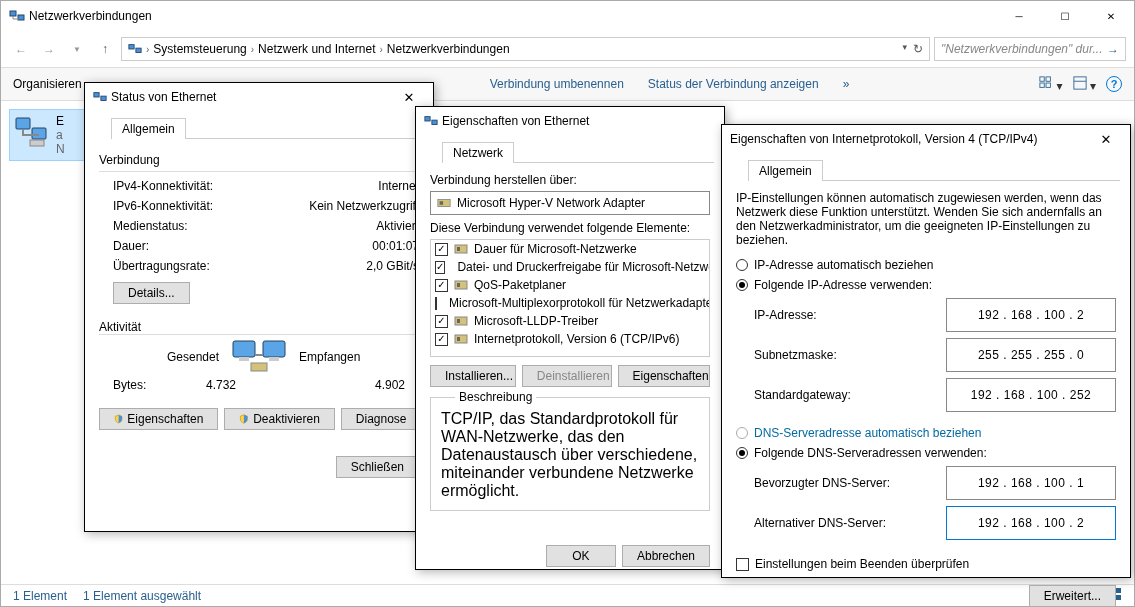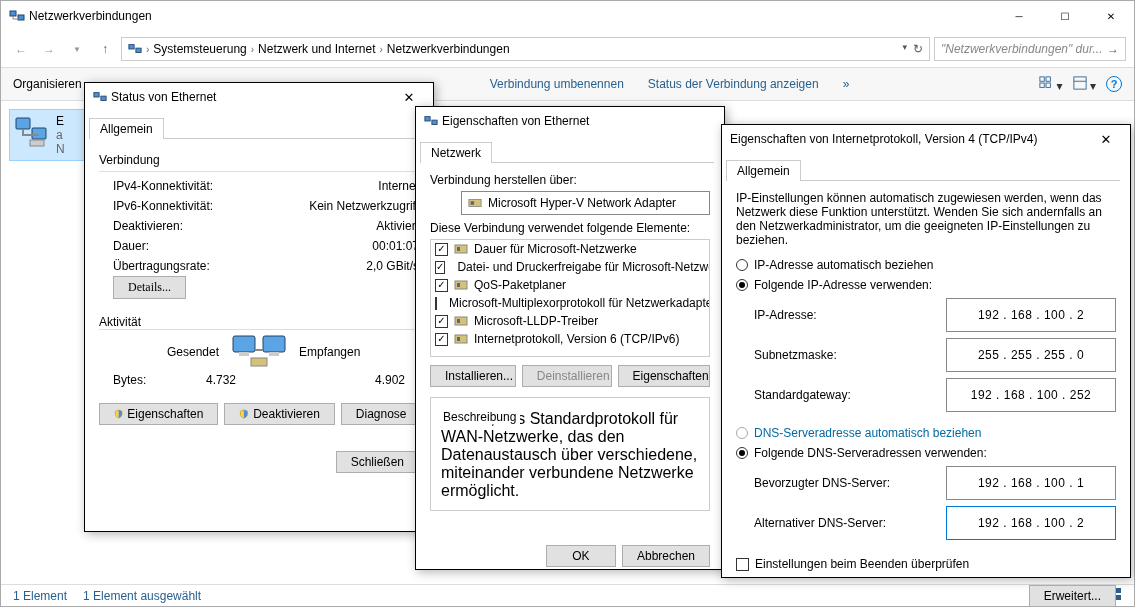--- a/index.html
+++ b/index.html
@@ -29,26 +29,26 @@
   .adapter-tile { display: flex; gap: 6px; border: 1px solid #99d1ff; background: #cce8ff; padding: 4px; width: 220px; }
   .adapter-tile .adapter-text { display: flex; flex-direction: column; font-size: 12px; }
   
   .statusbar { position: absolute; bottom: 0; left: 0; right: 0; height: 22px; border-top: 1px solid #ddd; display: flex; align-items: center; padding: 0 12px; gap: 16px; color: #296090; }
   .statusbar-right { margin-left: auto; display: flex; gap: 8px; color: #666; }
   
   
   .dialog { position: absolute; background: #fff; border: 1px solid #000000; box-shadow: 2px 2px 10px rgba(0,0,0,0.3); }
   .dlg-title { height: 28px; display: flex; align-items: center; padding: 0 8px; background: #fff; font-size: 12px; }
   .dlg-close { margin-left: auto; width: 32px; text-align: center; font-size: 13px; }
-  .tabs { display: flex; border-bottom: 1px solid #ccc; margin: 6px 10px 0 4px; }
+  .tabs { display: flex; border-bottom: 1px solid #ccc; margin: 6px 10px 0 26px; }
   .tab { border: 1px solid #ccc; border-bottom: none; padding: 3px 10px; background: #fff; position: relative; top: 1px; font-size: 12px; }
   .tab.active { background: #fff; }
   .dlg-body { padding: 10px 14px; }
   .groupbox { border: 1px solid #ccc; margin: 8px 0; padding: 12px 10px 10px 10px; position: relative; }
-  .groupbox .legend { position: absolute; top: -8px; left: 8px; background: #fff; padding: 0 4px; font-size: 12px; margin-top: 20px; }
+  .groupbox .legend { position: absolute; top: -8px; left: 24px; background: #fff; padding: 0 4px; font-size: 12px; }
   .row { display: flex; justify-content: space-between; padding: 3px 0; font-size: 12px; }
   .btn { border: 1px solid #adadad; background: #e1e1e1; padding: 3px 14px; font-size: 12px; min-width: 70px; text-align: center; display: inline-block; }
   .btn.disabled { color: #888; }
   .btn.default { border: 2px solid #0078d7; padding: 2px 13px; }
   .shield-btn { display: inline-flex; align-items: center; gap: 4px; }
   .btnrow { display: flex; gap: 6px; margin-top: 8px; }
   .btnrow.right { justify-content: flex-end; }
   .btnrow.bottom { padding: 8px 14px; border-top: none; }
   
   
@@ -201,32 +201,32 @@
       <hr style="border:none;border-top:1px solid #ddd;margin-bottom:4px;">
       <div class="row" style="padding-left:14px;">
           <span>IPv4-Konnektivität:</span>
           <span>Internet</span>
         </div>
       <div class="row" style="padding-left:14px;">
           <span>IPv6-Konnektivität:</span>
           <span>Kein Netzwerkzugriff</span>
         </div>
       <div class="row" style="padding-left:14px;">
-          <span>Deaktivieren:</span>
+          <span>Medienstatus:</span>
           <span>Aktiviert</span>
         </div>
       <div class="row" style="padding-left:14px;">
           <span>Dauer:</span>
           <span>00:01:07</span>
         </div>
       <div class="row" style="padding-left:14px;">
           <span>Übertragungsrate:</span>
           <span>2,0 GBit/s</span>
         </div>
-      <div style="padding-left:14px;font-family:Liberation Serif, serif;"><span class="btn">Details...</span></div>
+      <div style="padding-left:14px;margin-top:6px;"><span class="btn">Details...</span></div>
     </div>
 
     <div style="margin-top:16px;">
       <div style="font-size:12px;">Aktivität</div>
       <hr style="border:none;border-top:1px solid #ddd;">
       <div class="row" style="padding:0 14px;align-items:center;">
         <span style="flex:1;text-align:right;">Gesendet</span>
         <span style="flex:0 0 80px;text-align:center;">
           <svg width="60" height="40" viewBox="0 0 60 40">
               <rect x="4" y="6" width="22" height="16" rx="2" fill="#5ba4e5" stroke="#246"></rect>
@@ -276,21 +276,21 @@
           <rect x="1" y="3" width="6" height="5" fill="#4a90d9" stroke="#246"></rect>
           <rect x="9" y="7" width="6" height="5" fill="#4a90d9" stroke="#246"></rect>
         </svg></span>
     <span style="margin-left:4px;">Eigenschaften von Ethernet</span>
   </div>
   <div class="tabs">
     <div class="tab active">Netzwerk</div>
   </div>
   <div class="dlg-body">
     <div style="font-size:12px;margin-bottom:4px;">Verbindung herstellen über:</div>
-    <div style="border:1px solid #888;padding:4px 6px;display:flex;align-items:center;gap:6px;margin-left:31px;">
+    <div style="border:1px solid #888;padding:4px 6px;display:flex;align-items:center;gap:6px;">
       <span class="icon-small"><svg viewBox="0 0 16 16">
             <rect x="1" y="4" width="14" height="8" fill="#d4c27a" stroke="#888"></rect>
             <rect x="3" y="6" width="4" height="4" fill="#666"></rect>
           </svg></span>
       <span>Microsoft Hyper-V Network Adapter</span>
     </div>
 
     <div style="font-size:12px;margin-top:6px;">Diese Verbindung verwendet folgende Elemente:</div>
     <div class="net-list" id="net-list">
         <div class="net-item">

